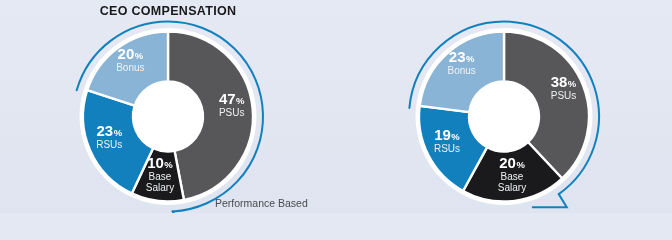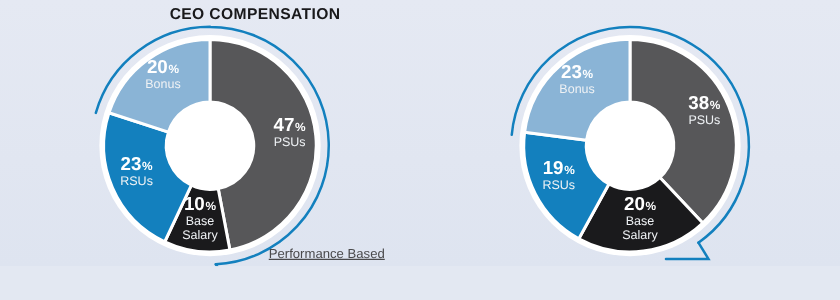--- a/index.html
+++ b/index.html
@@ -32,21 +32,20 @@
     position: absolute;
     top: 4px;
     left: 0;
     width: 336px;
     text-align: center;
     font-size: 12.5px;
     font-weight: bold;
     letter-spacing: 0.3px;
     color: #19191b;
     font-family: "Liberation Sans", sans-serif;
-    padding-left: 36px;
   }
 
   .donut-wrap {
     position: absolute;
     top: 20px;
     left: 0;
     width: 336px;
     height: 193px;
   }
   svg.donut {
@@ -54,21 +53,20 @@
     width: 336px;
     height: 193px;
   }
 
   .perf-label {
     position: absolute;
     font-size: 10.5px;
     color: #4a4a4c;
     font-family: "Liberation Sans", sans-serif;
     white-space: nowrap;
-    text-decoration: underline;
   }
   .perf-label.left  { left: 215px; top: 197px; }
 
   
   .num  { font-family: "Liberation Sans", sans-serif; font-weight: bold; font-size: 15px; }
   .pct  { font-family: "Liberation Sans", sans-serif; font-weight: bold; font-size: 9.5px; }
   .cat  { font-family: "Liberation Sans", sans-serif; font-weight: normal; font-size: 10px; }
 </style>
 </head>
 <body>

